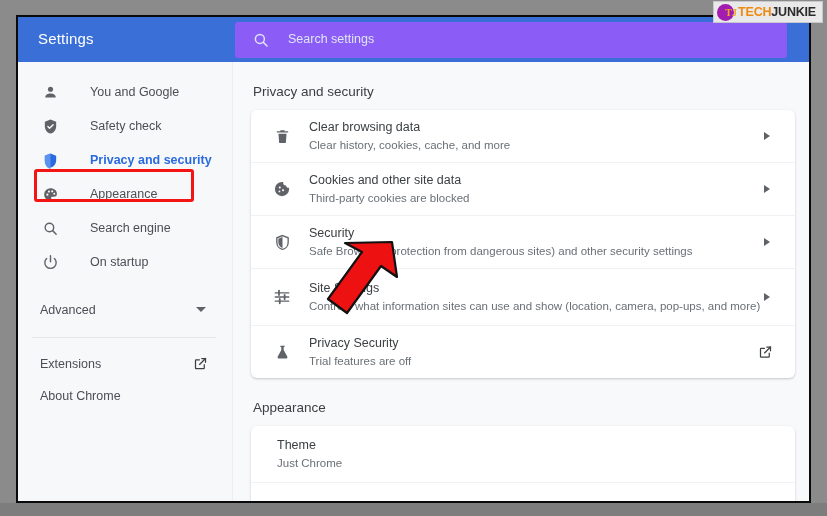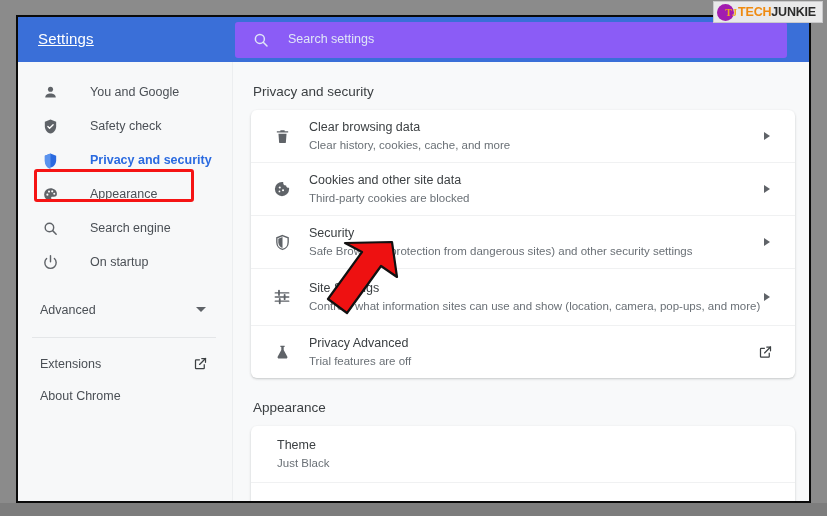--- a/index.html
+++ b/index.html
@@ -35,21 +35,20 @@
   #topbar {
     position: absolute; left: 0; top: 0;
     width: 795px; height: 45px;
     background: #3a6fd8;
   }
   #topbar .title {
     position: absolute; left: 20px; top: 13px;
     color: #ffffff;
     font-size: 15px;
     letter-spacing: .2px;
-    text-decoration: underline;
   }
   #searchbox {
     position: absolute; left: 217px; top: 5px;
     width: 552px; height: 36px;
     background: #8b5cf6;
     border-radius: 3px;
   }
   #searchbox .sicon {
     position: absolute; left: 17px; top: 9px;
     width: 18px; height: 18px;
@@ -426,38 +425,38 @@
           <span class="caret"></span>
         </div>
 
         <div class="row">
           <span class="licon">
             <svg width="17" height="17" viewBox="0 0 24 24" fill="#5f6368">
               <path d="M9 2.6h6v1.7h-1.3v4.2l5 9.1a2 2 0 01-1.75 3H7.05a2 2 0 01-1.75-3l5-9.1V4.3H9z"></path>
             </svg>
           </span>
           <span class="txt">
-            <div class="t1">Privacy Advanced</div>
+            <div class="t1">Privacy Security</div>
             <div class="t2">Trial features are off</div>
           </span>
           <svg class="extlink" viewBox="0 0 24 24" fill="none" stroke="#3c4043" stroke-width="2">
             <path d="M18 13v6a1 1 0 01-1 1H5a1 1 0 01-1-1V7a1 1 0 011-1h6"></path>
             <path d="M14 4h6v6" stroke-linecap="round"></path>
             <line x1="20" y1="4" x2="10.5" y2="13.5" stroke-linecap="round"></line>
           </svg>
         </div>
       </div>
 
       <div class="sec-title">Appearance</div>
 
       <div class="card">
         <div class="row tall">
           <span class="txt" style="margin-left:26px">
             <div class="t1">Theme</div>
-            <div class="t2">Just Black</div>
+            <div class="t2">Just Chrome</div>
           </span>
         </div>
         <div class="row">
           <span class="txt" style="margin-left:26px">
             <div class="t1">Show home button</div>
           </span>
         </div>
       </div>
     </div>
 

